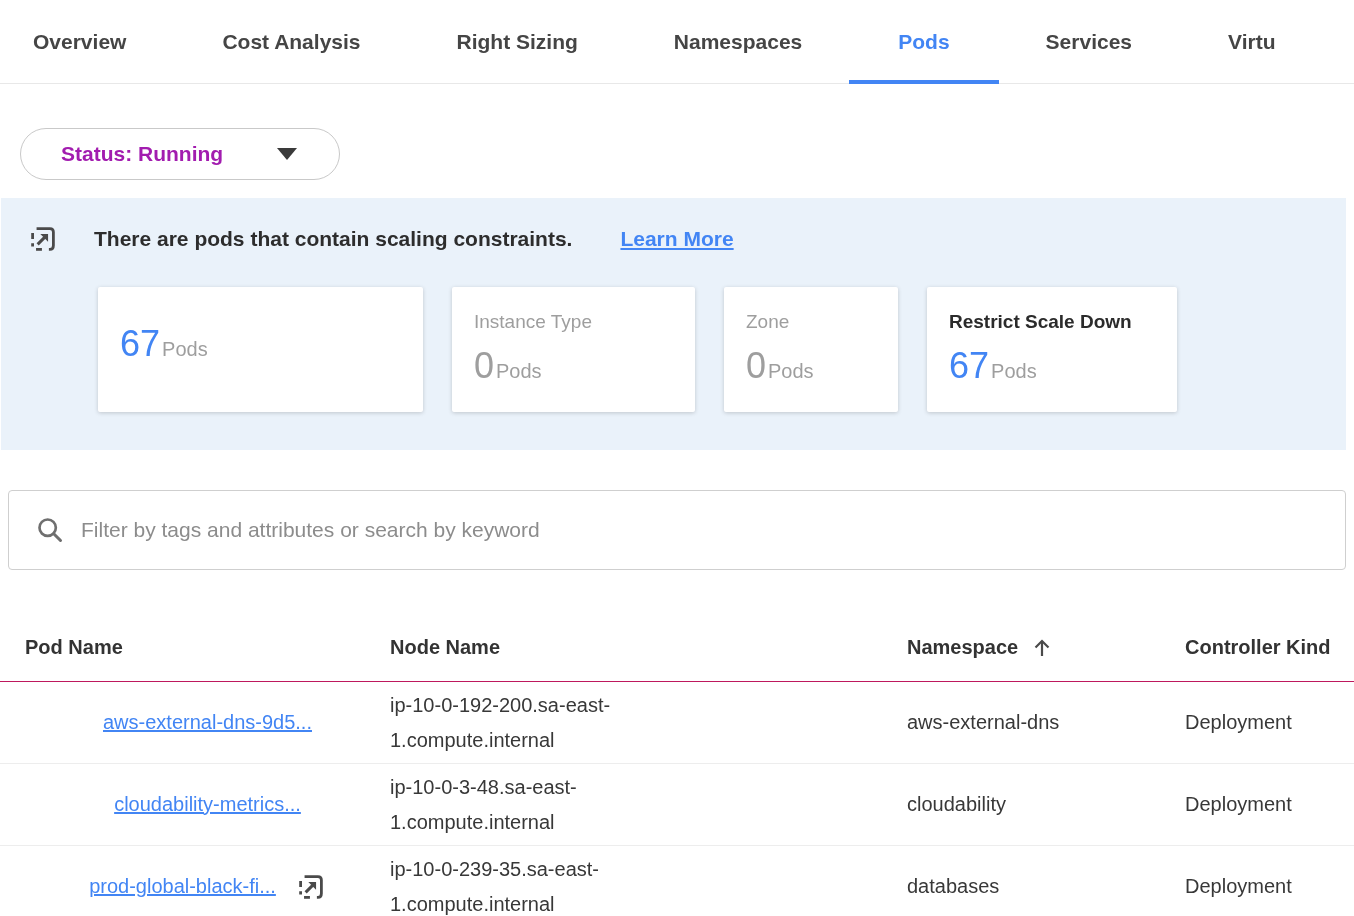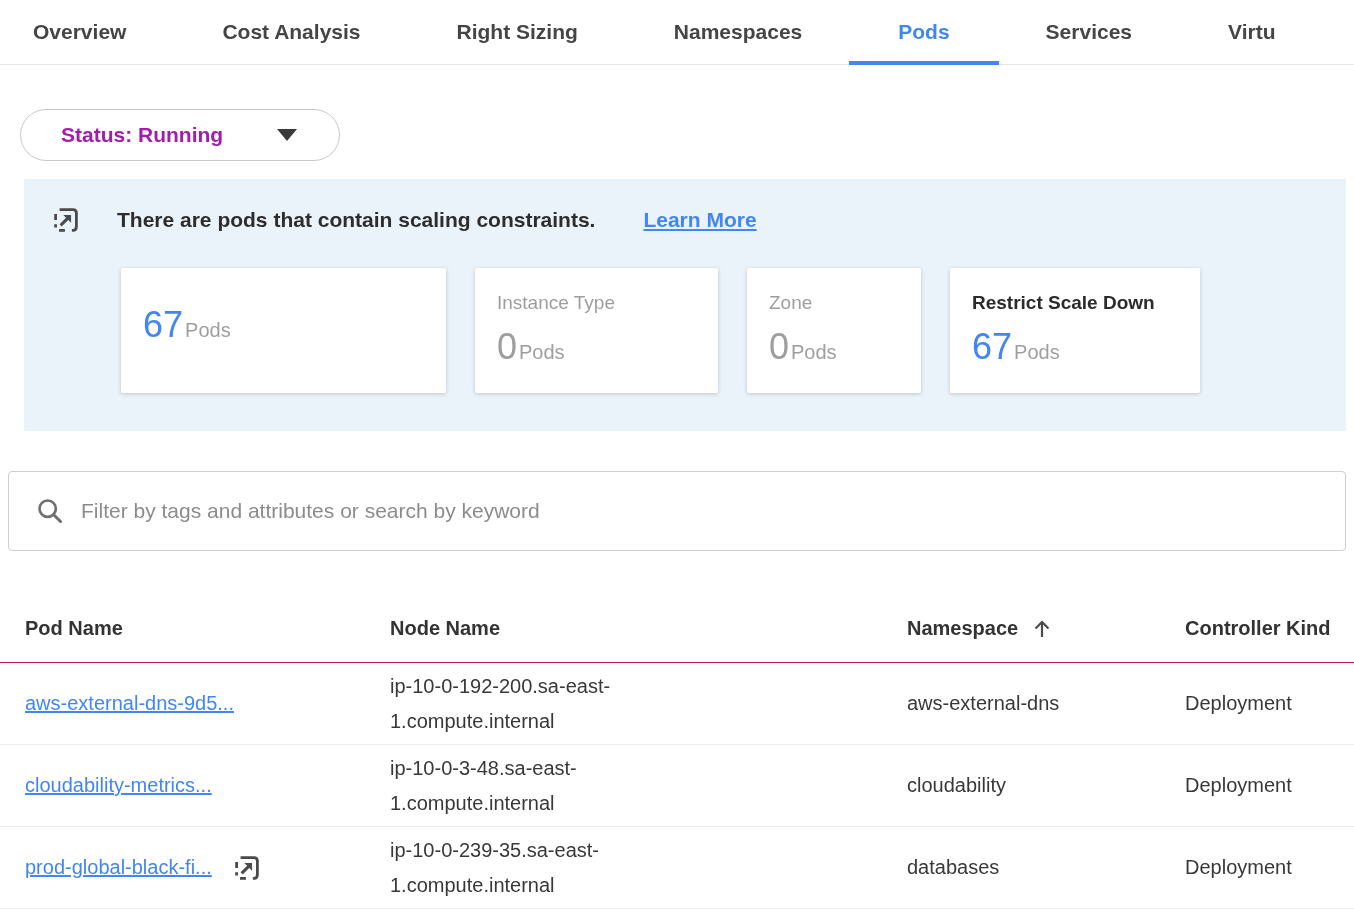--- a/index.html
+++ b/index.html
@@ -1,38 +1,38 @@
 <!DOCTYPE html>
 <html><head>
 <meta charset="utf-8">
 <style>
   * { margin: 0; padding: 0; box-sizing: border-box; }
   html, body { width: 1354px; height: 916px; overflow: hidden; background: #fff;
     font-family: "Liberation Sans", "DejaVu Sans", sans-serif; color: #3a3a3a; }
 
   
-  .tabbar { height: 65px; border-bottom: 1px solid #e8e8e8; display: flex;
+  .tabbar { height: 84px; border-bottom: 1px solid #e8e8e8; display: flex;
     align-items: center; gap: 96px; padding-left: 33px; white-space: nowrap; }
   .tab { font-size: 21px; font-weight: 600; color: #454545; cursor: pointer;
     position: relative; height: 100%; display: flex; align-items: center; flex: 0 0 auto; }
   .tab.active { color: #4285f4; }
   .tab.active::after { content: ""; position: absolute; left: -49px; right: -49px;
     bottom: -1px; height: 4px; background: #4285f4; }
 
   
   .status-pill { margin: 44px 0 0 20px; width: 320px; height: 52px;
     border: 1px solid #c9c9c9; border-radius: 26px; display: flex;
     align-items: center; justify-content: space-between; padding: 0 42px 0 40px;
     cursor: pointer; background: #fff; }
   .status-pill .label { font-size: 21px; font-weight: 600; color: #a21caf; }
   .caret-down { width: 0; height: 0; border-left: 10px solid transparent;
     border-right: 10px solid transparent; border-top: 12px solid #3a3a3a; }
 
   
-  .banner { margin: 18px 8px 0 24px; background: #eaf2fa; padding: 26px 0 38px 27px; }
+  .banner { margin: 18px 8px 0 1px; background: #eaf2fa; padding: 26px 0 38px 27px; }
   .banner-head { display: flex; align-items: center; gap: 36px; }
   .banner-msg { font-size: 21px; font-weight: 600; color: #2d2d2d; }
   .banner-link { font-size: 21px; font-weight: 600; color: #4285f4;
     text-decoration: underline; margin-left: 12px; cursor: pointer; }
   .cards { display: flex; gap: 29px; margin-top: 33px; margin-left: 70px; }
   .card { background: #fff; height: 125px; border-radius: 2px;
     box-shadow: 0 1px 4px rgba(0,0,0,0.18); padding: 24px 22px; }
   .card-1 { width: 325px; } .card-2 { width: 243px; }
   .card-3 { width: 174px; } .card-4 { width: 250px; }
   .card-title { font-size: 19px; font-weight: 600; color: #2b2b2b; }
@@ -51,21 +51,21 @@
   .searchbox input::placeholder { color: #8c8c8c; opacity: 1; }
 
   
   .table { margin-top: 44px; }
   .thead, .trow { display: grid; grid-template-columns: 365px 517px 278px 1fr;
     padding-left: 25px; padding-right: 12px; align-items: center; }
   .thead { height: 68px; border-bottom: 1px solid #be185d; }
   .th { font-size: 20px; font-weight: 600; color: #333; display: flex;
     align-items: center; gap: 13px; }
   .trow { height: 82px; border-bottom: 1px solid #ededed; font-size: 20px; }
-  .pod-cell { display: flex; align-items: center; gap: 20px; }
+  .pod-cell { display: flex; align-items: center; gap: 20px; justify-content: center; }
   .pod-link { color: #4285f4; text-decoration: underline; cursor: pointer; }
   .wrap-cell { max-width: 272px; line-height: 35px; color: #383838;
     overflow-wrap: break-word; }
   .ns-cell { max-width: 162px; }
   .kind-cell { color: #383838; }
 
   .icon { display: inline-flex; flex: 0 0 auto; }
 </style>
 </head>
 <body>

